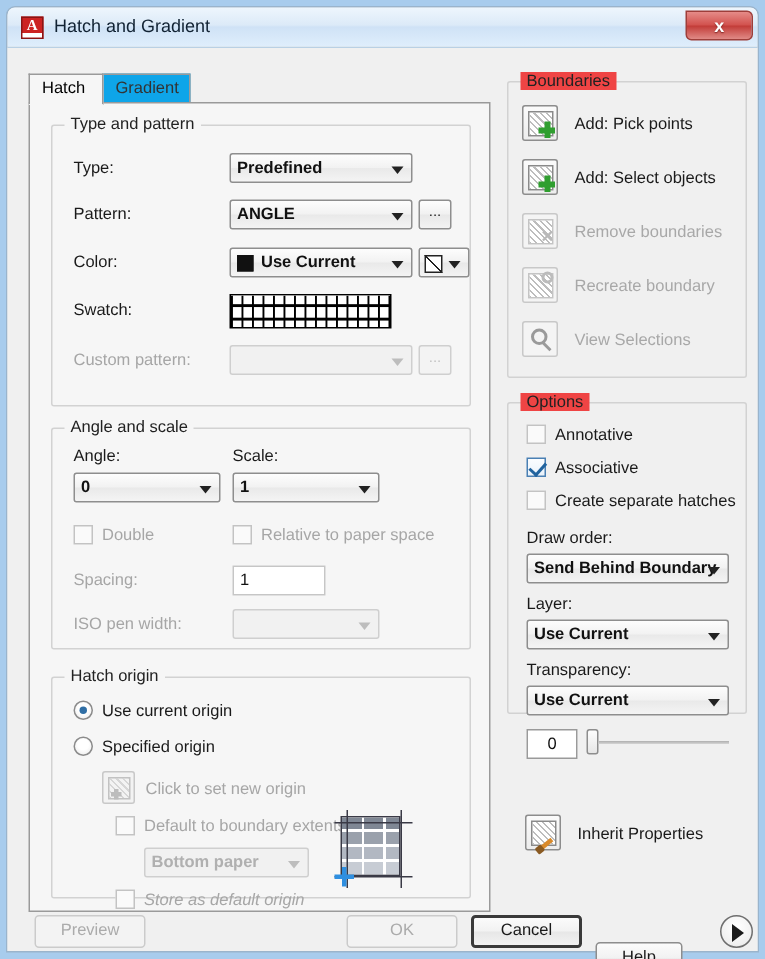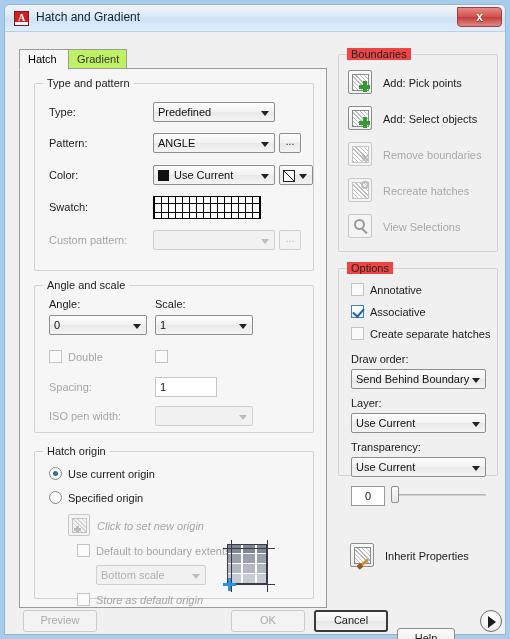--- a/index.html
+++ b/index.html
@@ -67,21 +67,21 @@
   }
 
   
   .client { position: absolute; left: 0; top: 27px; right: 0; bottom: 0; background:#f0f0f0; }
 
   
   .tabstrip { position: absolute; left: 14px; top: 17px; width: 308px; height: 20px; }
   .tab {
     position: absolute; top: 0; height: 20px;
     border: 1px solid #9a9a9a;
-    background: #bef264;
+    background: #0ea5e9;
     font-size: 11px;
     padding: 3px 8px 0 8px;
     color: #333;
     cursor: pointer;
   }
   .tab.active {
     background: #f6f6f6;
     border-bottom: 1px solid #f6f6f6;
     color: #000;
     z-index: 3;
@@ -122,20 +122,21 @@
     height: 20px;
     background: linear-gradient(to bottom, #fdfdfd 0%, #f2f2f2 48%, #e9e9e9 52%, #f4f4f4 100%);
     border: 1px solid #8e8e8e;
     border-radius: 2px;
     font-size: 11px;
     color: #111;
     padding: 3px 18px 0 4px;
     cursor: pointer;
     white-space: nowrap;
     overflow: hidden;
+    font-weight: bold;
   }
   .combo .arrow {
     position: absolute; right: 5px; top: 8px;
     width: 0; height: 0;
     border-left: 4px solid transparent;
     border-right: 4px solid transparent;
     border-top: 5px solid #222;
   }
   .combo.dim {
     background: #f1f1f1;
@@ -486,20 +487,21 @@
         </div>
         <div class="combo" style="left:120px; top:29px; width:98px;">
           <span>1</span>
           <span class="arrow"></span>
         </div>
 
         <div class="cb dim" style="left:14px; top:64px;"></div>
         <div class="lbl dim" style="left:33px; top:65px;">Double</div>
 
         <div class="cb dim" style="left:120px; top:64px;"></div>
+        <div class="lbl dim" style="left:139px; top:65px;">Relative to paper space</div>
 
         <div class="lbl dim" style="left:14px; top:95px;">Spacing:</div>
         <div class="textbox dim" style="left:120px; top:91px; width:62px;">1</div>
 
         <div class="lbl dim" style="left:14px; top:124px;">ISO pen width:</div>
         <div class="combo dim" style="left:120px; top:120px; width:98px;">
           <span></span>
           <span class="arrow"></span>
         </div>
       </div>
@@ -510,27 +512,27 @@
         <div class="rb checked" style="left:14px; top:15px;"></div>
         <div class="lbl" style="left:33px; top:16px;">Use current origin</div>
 
         <div class="rb" style="left:14px; top:39px;"></div>
         <div class="lbl" style="left:33px; top:40px;">Specified origin</div>
 
         <div class="origin-pick" style="left:33px; top:62px;">
           <span class="gl"></span>
           <span class="mini"></span>
         </div>
-        <div class="lbl dim" style="left:62px; top:68px;font-style:italic;">Click to set new origin</div>
+        <div class="lbl dim" style="left:62px; top:68px;">Click to set new origin</div>
 
         <div class="cb dim" style="left:42px; top:92px;"></div>
         <div class="lbl dim" style="left:61px; top:93px;">Default to boundary extents</div>
 
         <div class="combo dim" style="left:61px; top:113px; width:110px;">
-          <span>Bottom scale</span>
+          <span>Bottom paper</span>
           <span class="arrow"></span>
         </div>
 
         <div class="cb dim" style="left:42px; top:141px;"></div>
         <div class="lbl dim" style="left:61px; top:142px;font-style:italic;">Store as default origin</div>
 
         <div class="origin-preview" style="left:188px; top:88px; width:52px; height:52px;">
           <div class="frame">
             <div class="brick"></div>
             <div class="lines"></div>
@@ -571,21 +573,21 @@
         <span class="xmark">✕</span>
       </div>
       <div class="btntext dim" style="left:44px; top:94px;">Remove boundaries</div>
 
       <div class="iconbtn dim" style="left:9px; top:123px;">
         <span class="gl">
           <span class="hatchfill"></span>
         </span>
         <span class="gear"></span>
       </div>
-      <div class="btntext dim" style="left:44px; top:130px;">Recreate hatches</div>
+      <div class="btntext dim" style="left:44px; top:130px;">Recreate boundary</div>
 
       <div class="iconbtn dim" style="left:9px; top:159px;">
         <span class="mag"></span>
       </div>
       <div class="btntext dim" style="left:44px; top:166px;">View Selections</div>
     </div>
 
     <div class="rgroup onpanel group" style="left:333px; top:236px; width:160px; height:208px;">
       <div class="legend">Options</div>
 

